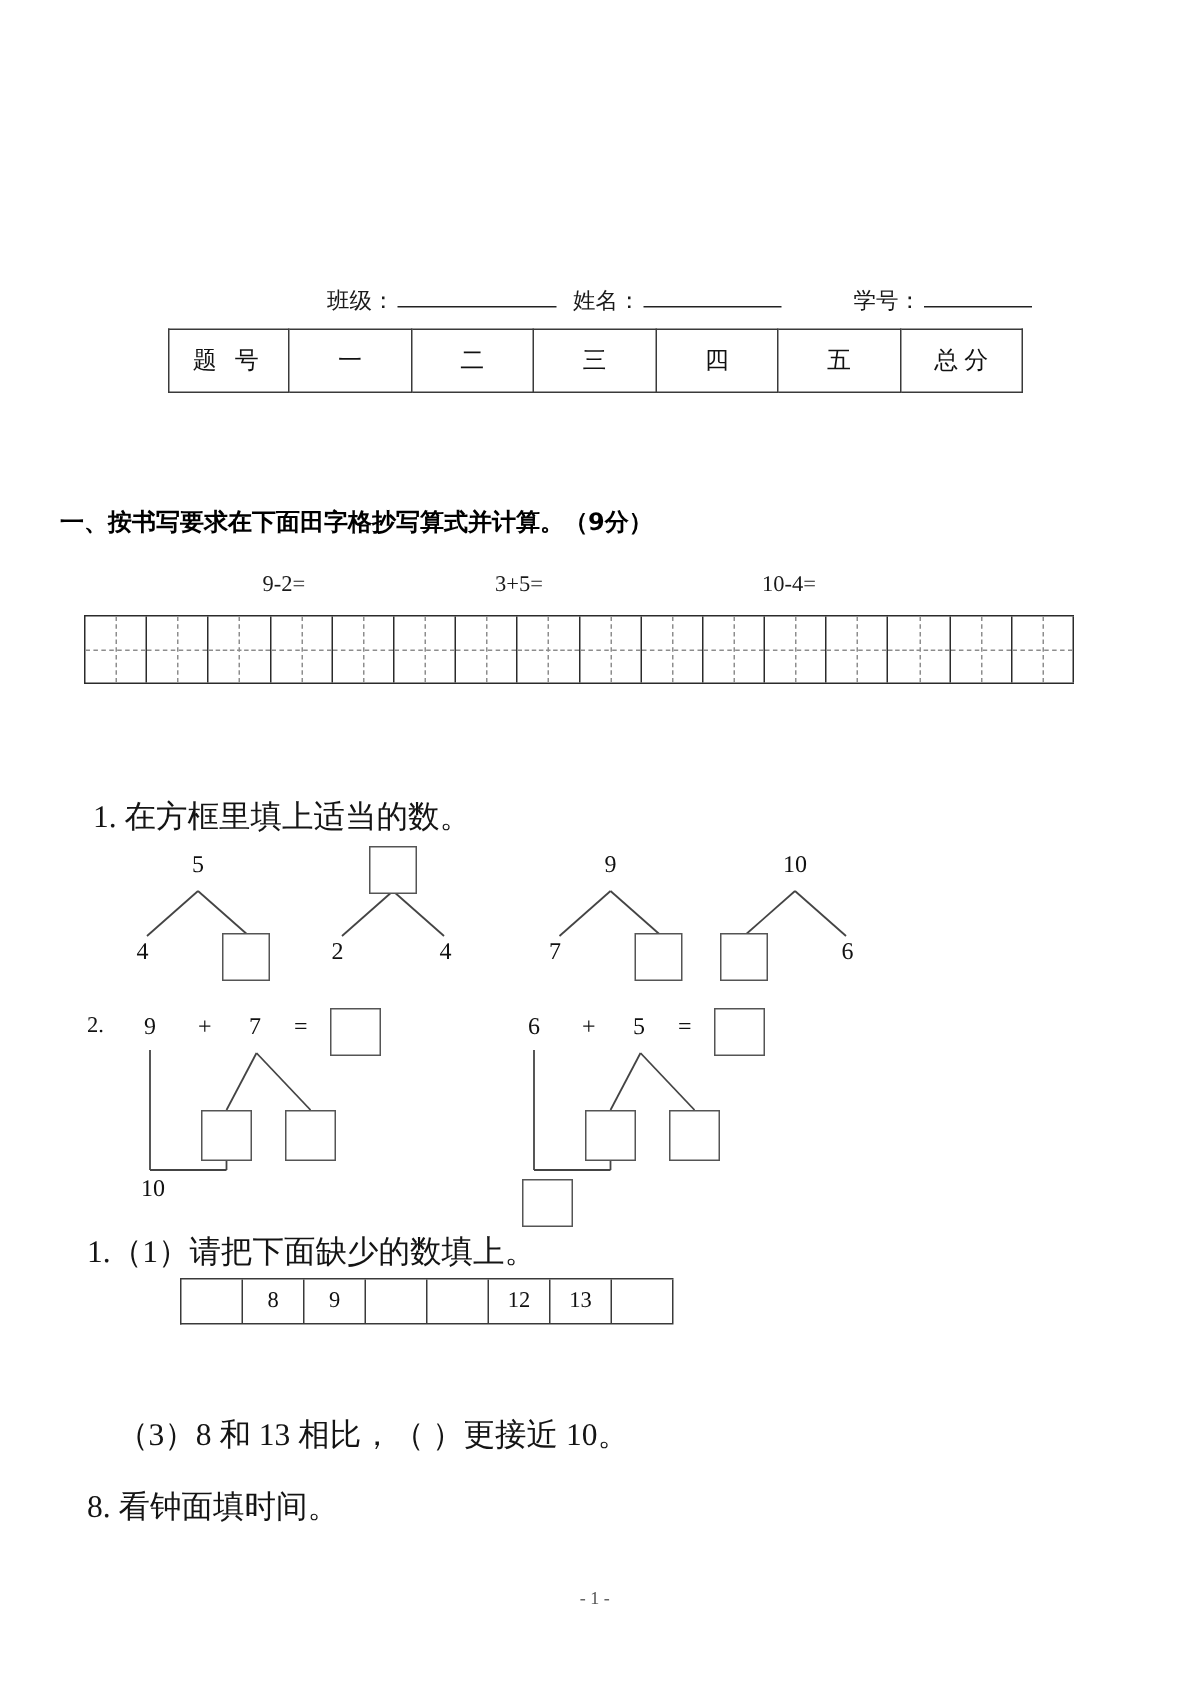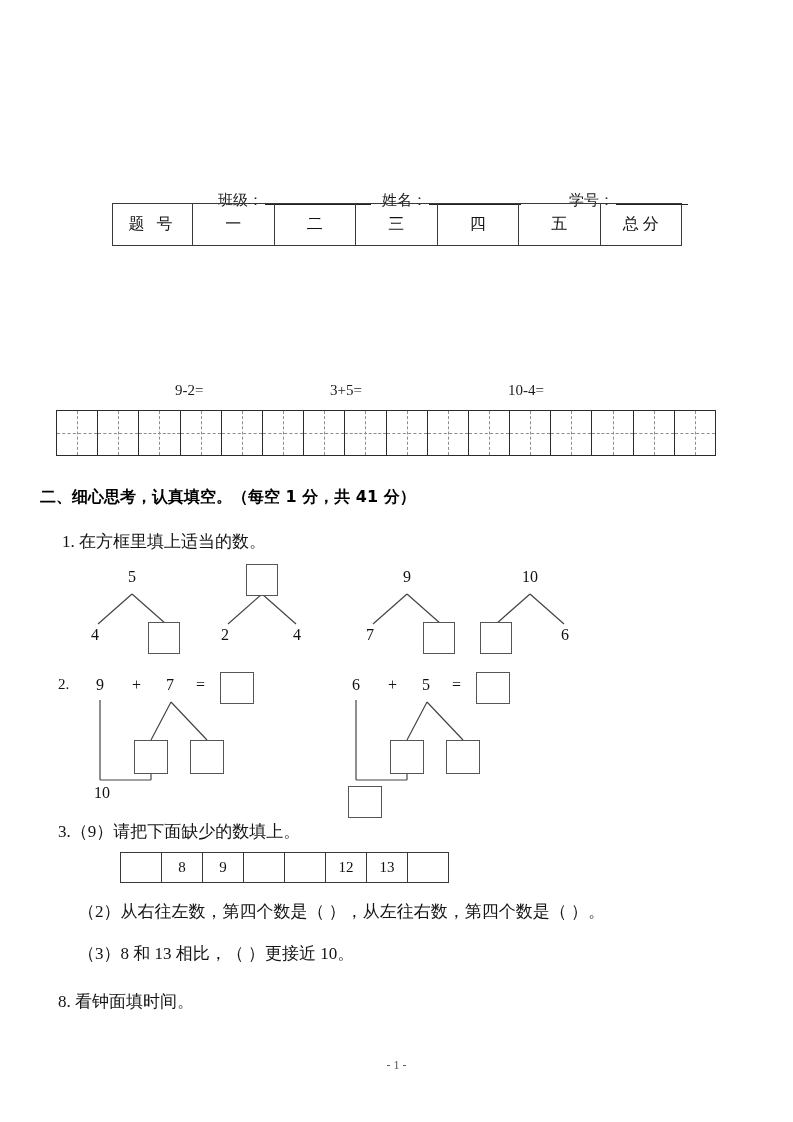--- a/index.html
+++ b/index.html
@@ -64,21 +64,21 @@
     height: 14px;
     margin-left: 2px;
   }
   .info-class { left: 218px; }
   .info-name  { left: 382px; }
   .info-no    { left: 545px; margin-left: 24px; }
 
   
   .score-table {
     position: absolute;
-    left: 112px; top: 203px;
+    left: 112px; top: 219px;
     width: 570px;
     border-collapse: collapse;
     table-layout: fixed;
     border-radius: 18px;
   }
   .score-table td {
     border: 1.1px solid #3a3a3a;
     height: 39px;
     text-align: center;
     vertical-align: middle;
@@ -98,21 +98,21 @@
     font-weight: bold;
     color: #000;
     white-space: nowrap;
   }
   #sect1-head { top: 338px; }
   #sect2-head { top: 487px; }
 
   
   .qtext {
     position: absolute;
-    font-size: 17px;
+    font-size: 21px;
     color: #141414;
     white-space: nowrap;
   }
 
   
   .expr {
     position: absolute;
     top: 382px;
     font-size: 15px;
     font-family: "Liberation Serif", serif;
@@ -273,20 +273,21 @@
         <td>一</td>
         <td>二</td>
         <td>三</td>
         <td>四</td>
         <td>五</td>
         <td>总 分</td>
       </tr>
     </tbody>
   </table>
 
+  <div class="sect-head" id="sect1-head">一、按书写要求在下面田字格抄写算式并计算。（9分）</div>
 
   <div class="expr" style="left:175px">9-2=</div>
   <div class="expr" style="left:330px">3+5=</div>
   <div class="expr" style="left:508px">10-4=</div>
 
   <div class="tzg" id="tianzige">
       <div class="tzg-cell"></div>
       <div class="tzg-cell"></div>
       <div class="tzg-cell"></div>
       <div class="tzg-cell"></div>
@@ -297,21 +298,20 @@
       <div class="tzg-cell"></div>
       <div class="tzg-cell"></div>
       <div class="tzg-cell"></div>
       <div class="tzg-cell"></div>
       <div class="tzg-cell"></div>
       <div class="tzg-cell"></div>
       <div class="tzg-cell"></div>
       <div class="tzg-cell"></div>
     </div>
 
-  <div class="sect-head" id="sect2-head">二、细心思考，认真填空。（每空 1 分，共 41 分）</div>
 
   <div class="qtext" style="left:62px; top:530px">1. 在方框里填上适当的数。</div>
 
   <div class="bond" id="bond-0" style="left:80px; top:568px">
       <svg width="104" height="92">
         <line x1="52" y1="26" x2="18" y2="56" stroke="#444" stroke-width="1.2"></line>
         <line x1="52" y1="26" x2="86" y2="56" stroke="#444" stroke-width="1.2"></line>
       </svg>
       <div class="top-val">5</div>
       <div class="left-val">4</div>
@@ -374,31 +374,30 @@
         <line x1="79" y1="26" x2="115" y2="64" stroke="#444" stroke-width="1.2"></line>
         <line x1="8" y1="24" x2="8" y2="104" stroke="#444" stroke-width="1.2"></line>
         <line x1="8" y1="104" x2="59" y2="104" stroke="#444" stroke-width="1.2"></line>
         <line x1="59" y1="104" x2="59" y2="98" stroke="#444" stroke-width="1.2"></line>
       </svg>
       <div class="sq d-sq-l"></div>
       <div class="sq d-sq-r"></div>
       <div class="sq bot-sq"></div>
     </div>
 
-  <div class="qtext" style="left:58px; top:820px">3.（9）请把下面缺少的数填上。</div>
+  <div class="qtext" style="left:58px; top:820px">1.（1）请把下面缺少的数填上。</div>
   <div class="seq" id="seq-strip">
       <div class="seq-cell"></div>
       <div class="seq-cell">8</div>
       <div class="seq-cell">9</div>
       <div class="seq-cell"></div>
       <div class="seq-cell"></div>
       <div class="seq-cell">12</div>
       <div class="seq-cell">13</div>
       <div class="seq-cell"></div>
     </div>
-  <div class="qtext" style="left:78px; top:900px">（2）从右往左数，第四个数是（        ），从左往右数，第四个数是（        ）。</div>
   <div class="qtext" style="left:78px; top:942px">（3）8 和 13 相比，（        ）更接近 10。</div>
 
   <div class="qtext" style="left:58px; top:990px">8. 看钟面填时间。</div>
 
   <div class="footer">- 1 -</div>
 
 </div>
 
 </body></html>

